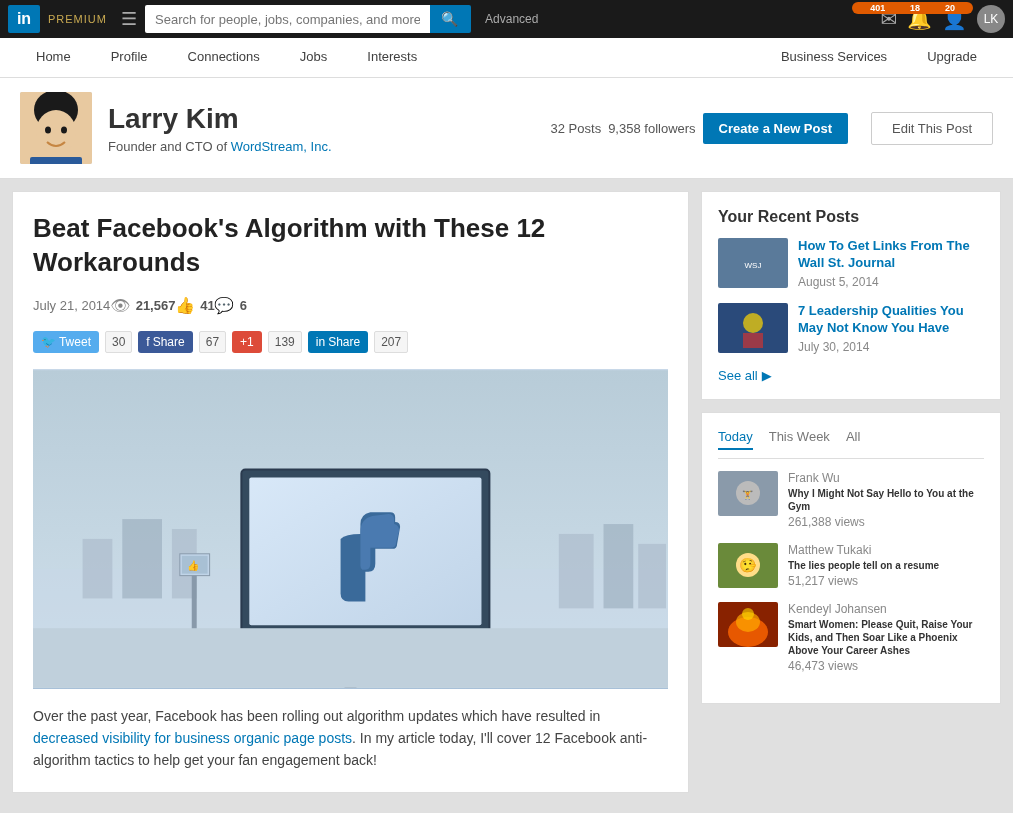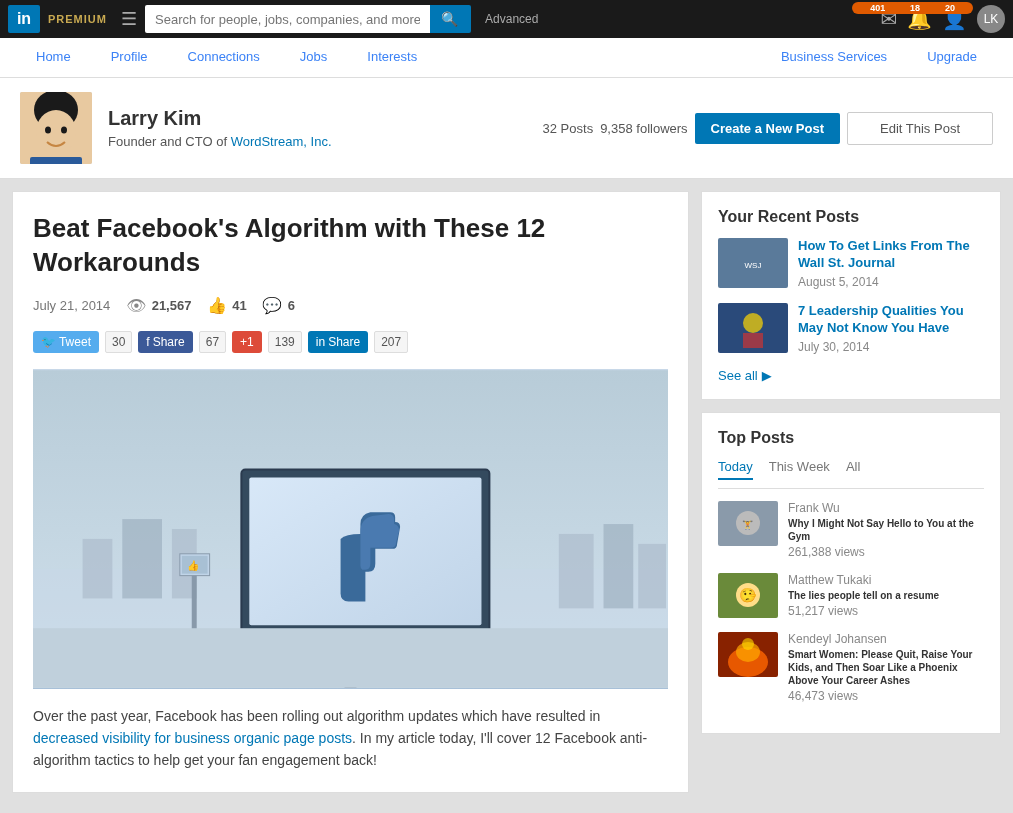--- a/index.html
+++ b/index.html
@@ -23,21 +23,21 @@
       height: 28px;
       display: flex;
       align-items: center;
       justify-content: center;
       border-radius: 2px;
       flex-shrink: 0;
     }
     .premium-label {
       color: #c8a951;
       font-size: 11px;
-      font-weight: bold;
+      font-weight: normal;
       letter-spacing: 1px;
       margin-right: 6px;
     }
     .menu-icon {
       color: #aaa;
       font-size: 18px;
       cursor: pointer;
     }
     .search-box {
       display: flex;
@@ -114,21 +114,21 @@
       align-items: center;
       height: 40px;
       padding: 0 16px;
     }
     .sec-nav-item {
       padding: 0 20px;
       height: 56px;
       display: flex;
       align-items: center;
       font-size: 13px;
-      color: #3b82f6;
+      color: #404040;
       cursor: pointer;
       border-bottom: 3px solid transparent;
       font-weight: 500;
     }
     .sec-nav-right {
       margin-left: auto;
       display: flex;
       gap: 0;
     }
 
@@ -144,21 +144,21 @@
     .profile-avatar {
       width: 72px;
       height: 72px;
       border-radius: 2px;
       background: #ccc;
       overflow: hidden;
       flex-shrink: 0;
     }
     .profile-info { flex: 1; }
     .profile-name {
-      font-size: 20px;
+      font-size: 28px;
       font-weight: bold;
       color: #333;
       margin-bottom: 4px;
     }
     .profile-title {
       font-size: 13px;
       color: #555;
     }
     .profile-title a { color: #0077b5; text-decoration: none; }
     .profile-stats {
@@ -179,24 +179,25 @@
       padding: 8px 16px;
       border-radius: 2px;
       cursor: pointer;
       font-size: 13px;
       font-weight: bold;
     }
     .btn-secondary {
       background: white;
       color: #555;
       border: 1px solid #ccc;
-      padding: 8px 32px;
+      padding: 8px 20px;
       border-radius: 2px;
       cursor: pointer;
       font-size: 13px;
+      margin-left: 16px;
     }
 
     
     .main-layout {
       display: flex;
       gap: 12px;
       padding: 12px;
     }
 
     
@@ -209,21 +210,20 @@
     .post-title {
       font-size: 26px;
       font-weight: bold;
       color: #222;
       line-height: 1.3;
       margin-bottom: 16px;
     }
     .post-meta {
       display: flex;
       align-items: center;
-      gap: 16px;
       margin-bottom: 16px;
       color: #777;
       font-size: 13px;
     }
     .post-date { color: #777; }
     .meta-icon-group {
       display: flex;
       align-items: center;
       gap: 5px;
       font-size: 13px;
@@ -601,21 +601,20 @@
         </div>
       </div>
 
       <div class="see-all">
         <span>See all</span>
         <span>▶</span>
       </div>
     </div>
 
     <div class="sidebar-section">
-      <div class="sidebar-title">Top Posts</div>
 
       <div class="top-posts-tabs">
         <span class="top-tab active">Today</span>
         <span class="top-tab">This Week</span>
         <span class="top-tab">All</span>
       </div>
 
       <div class="top-post-item">
         <div class="top-post-thumb">
           <svg width="60" height="45" viewBox="0 0 60 45">

